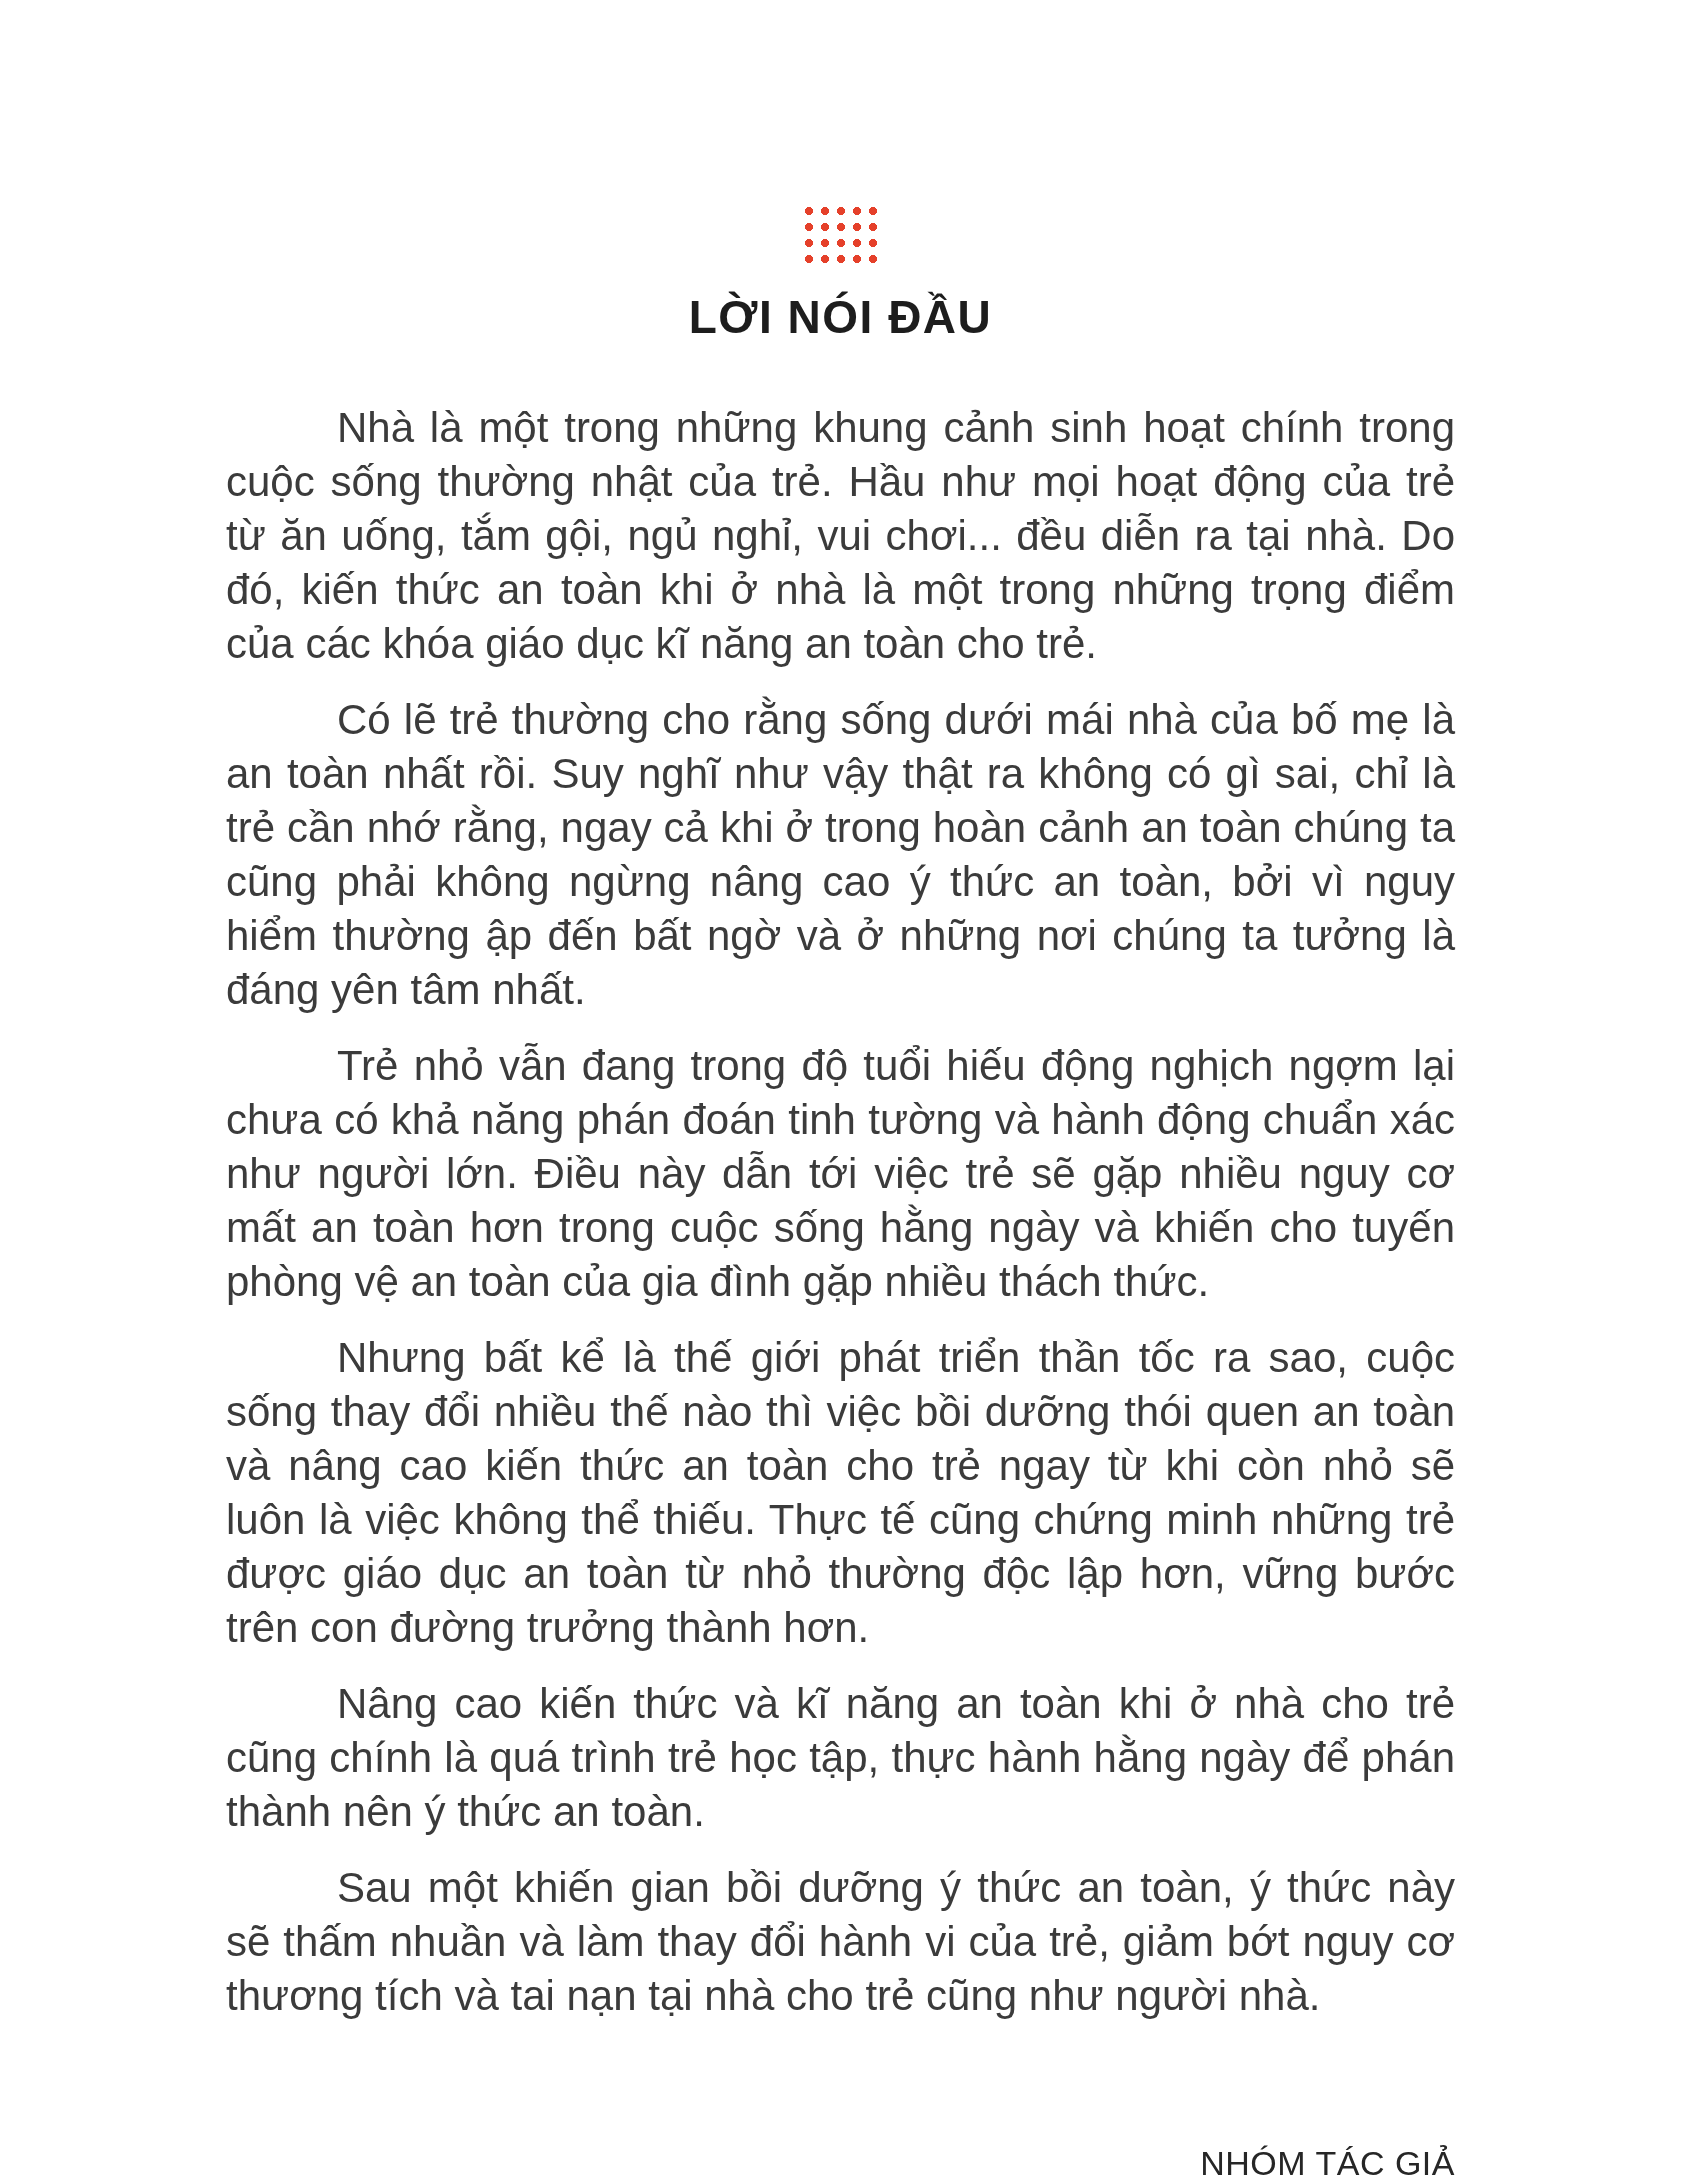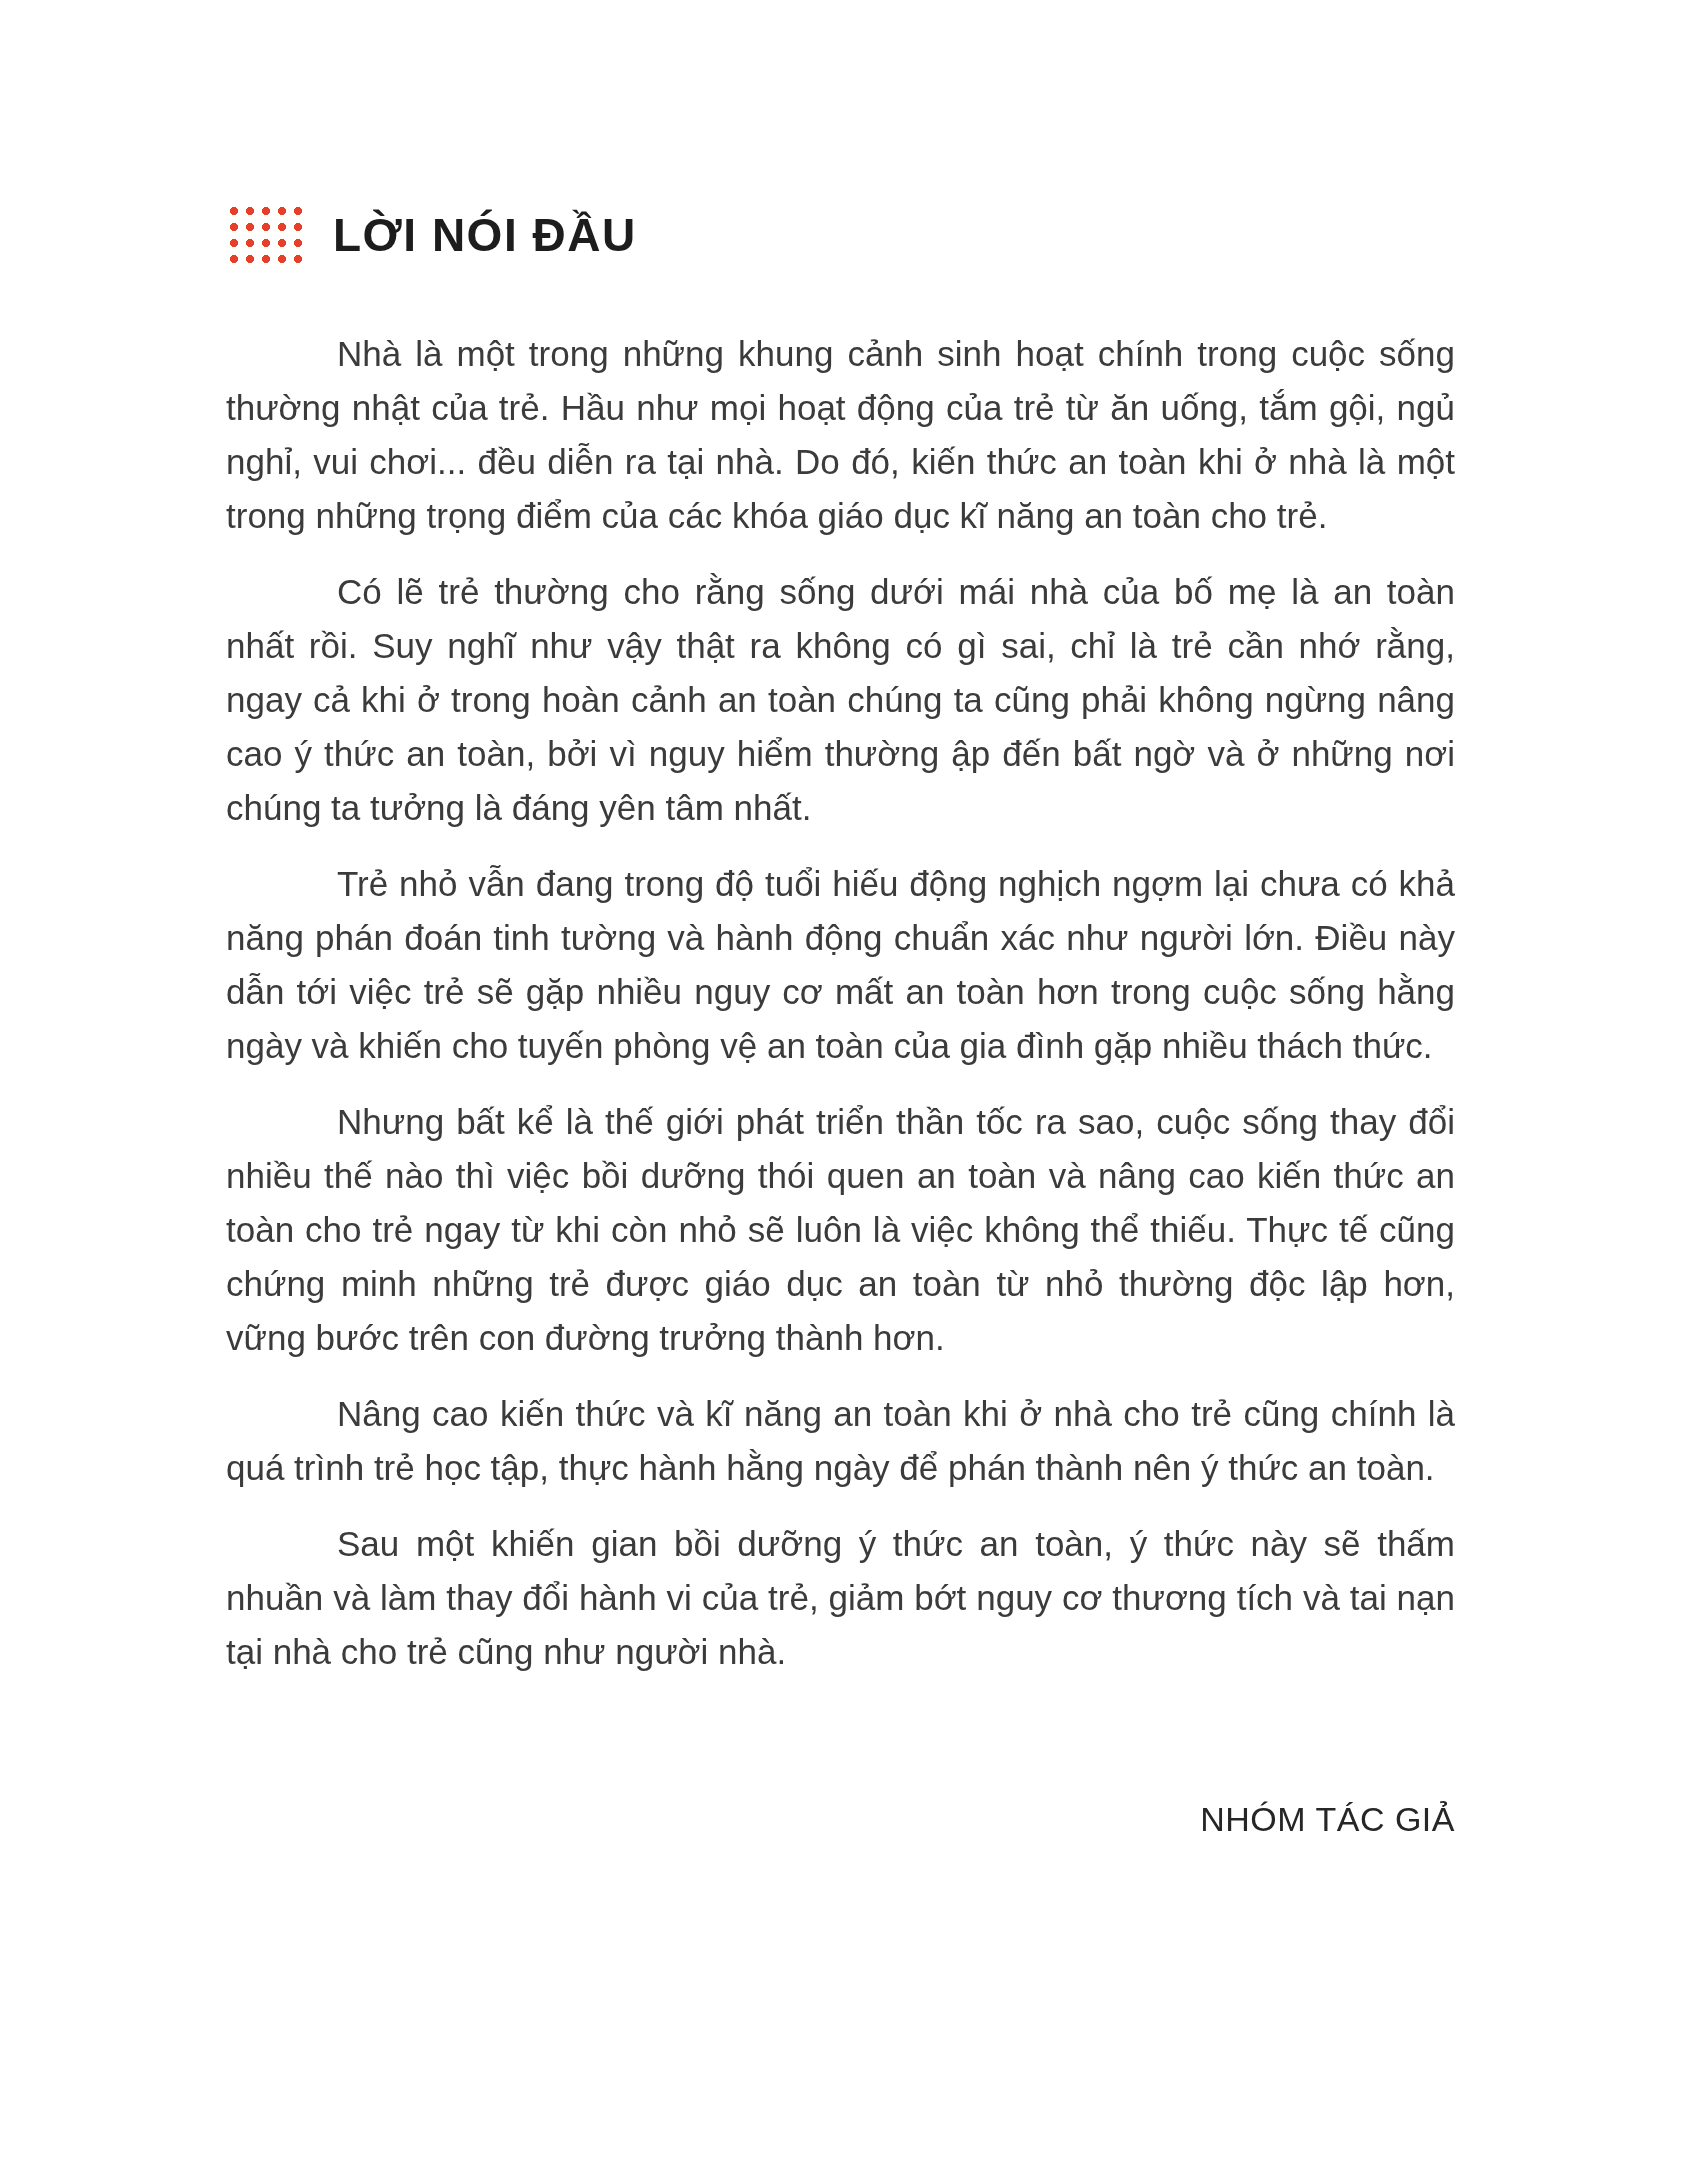--- a/index.html
+++ b/index.html
@@ -20,41 +20,42 @@
     width: 1683px;
     height: 2178px;
     padding: 203px 228px 0 226px;
     background: #ffffff;
   }
   .heading-row {
     display: flex;
     align-items: center;
     gap: 28px;
     margin-bottom: 61px;
+    flex-direction: column;
   }
   .dot-grid {
     width: 79px;
     height: 63px;
     flex: 0 0 auto;
     background-image: radial-gradient(var(--accent, #e5402a) 34%, rgba(0,0,0,0) 38%);
     background-size: 16px 16px;
     background-position: 0 0;
   }
   h1.title {
     margin: 0;
     font-size: 46px;
     line-height: 1;
     font-weight: 800;
     letter-spacing: 1.5px;
     color: #1d1d1d;
     font-family: "Liberation Sans", sans-serif;
   }
   .body-text p {
     margin: 0 0 22px 0;
-    font-size: 35px;
+    font-size: 42px;
     line-height: 54px;
     text-align: justify;
     text-indent: 111px;
     color: #3b3b3b;
     font-weight: 400;
   }
   .signature {
     margin-top: 121px;
     text-align: right;
     font-size: 34px;

